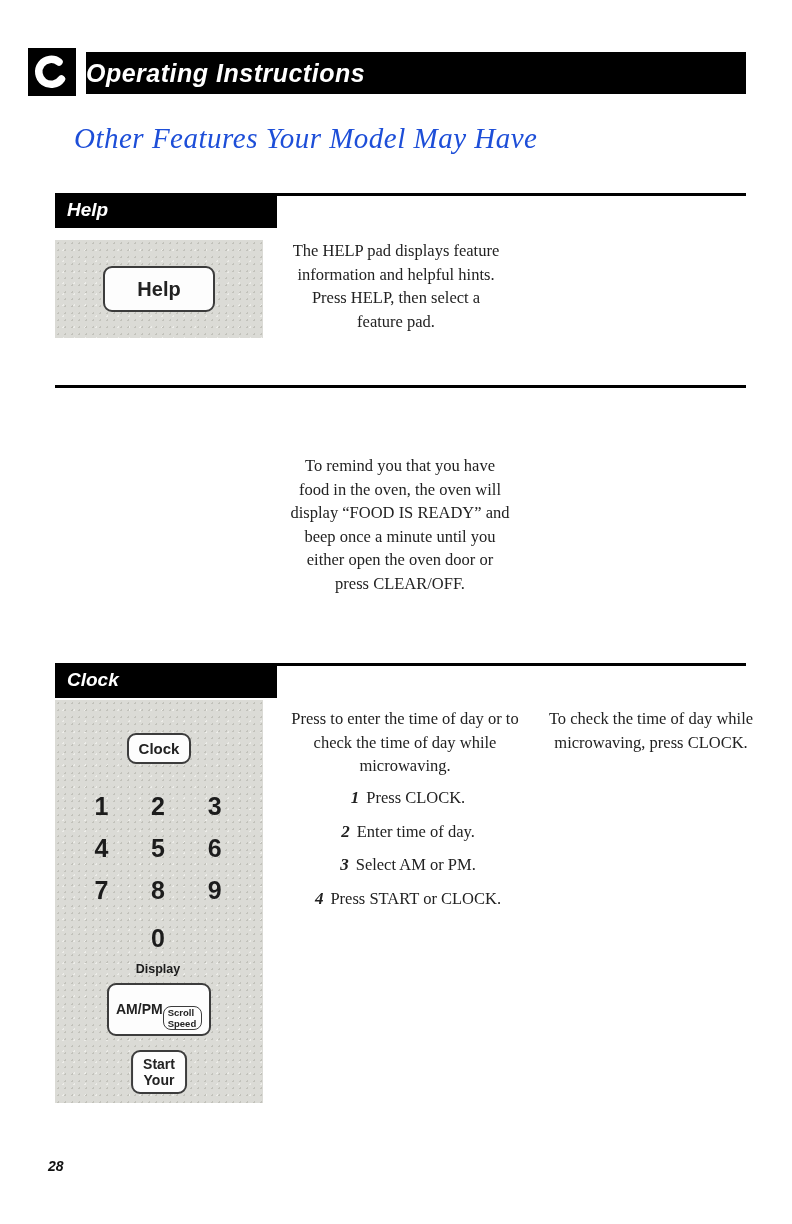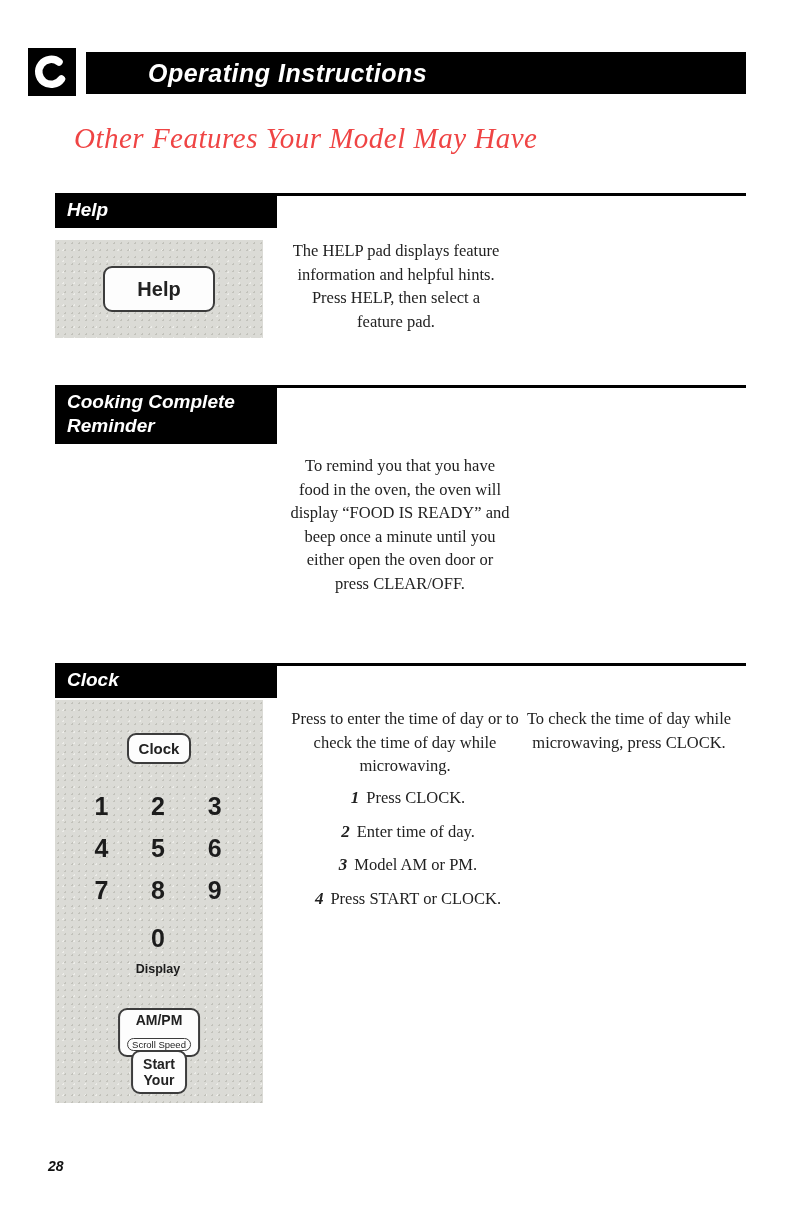--- a/index.html
+++ b/index.html
@@ -9,26 +9,26 @@
   }
 
   
   .logo-box{position:absolute;left:28px;top:48px;width:48px;height:48px;}
   .banner{
     position:absolute;left:86px;top:52px;width:660px;height:42px;background:#000;
     display:flex;align-items:center;
   }
   .banner-title{
     color:#fff;font-family:"Liberation Sans",sans-serif;font-weight:bold;font-style:italic;
-    font-size:25px;padding-left:62px;letter-spacing:.5px;
+    font-size:25px;letter-spacing:.5px;
   }
 
   .page-heading{
     position:absolute;left:74px;top:122px;width:620px;
-    font-style:italic;font-size:29px;color:#ef4444;letter-spacing:.5px;
+    font-style:italic;font-size:29px;color:#1d4ed8;letter-spacing:.5px;
   }
 
   
   .section-rule{position:absolute;left:55px;width:691px;border-top:3px solid #000;}
   .section-label{
     position:absolute;left:55px;background:#000;color:#fff;width:222px;box-sizing:border-box;
     font-family:"Liberation Sans",sans-serif;font-style:italic;font-weight:bold;
     font-size:19px;line-height:24px;padding:5px 12px 6px 12px;
   }
 
@@ -61,24 +61,24 @@
   .digit-grid{
     position:absolute;left:18px;top:92px;width:170px;
     display:grid;grid-template-columns:repeat(3,1fr);row-gap:13px;
     font-family:"Liberation Sans",sans-serif;font-weight:bold;font-size:25px;color:#1c1c1c;
     text-align:center;
   }
   .zero{position:absolute;left:18px;top:224px;width:170px;text-align:center;
     font-family:"Liberation Sans",sans-serif;font-weight:bold;font-size:25px;color:#1c1c1c;}
   .display-label{position:absolute;left:18px;top:255px;width:170px;text-align:center;
     font-family:"Liberation Sans",sans-serif;font-weight:bold;font-size:12.5px;color:#1c1c1c;margin-top:7px;}
-  .ampm-pad{position:absolute;left:50%;top:308px;transform:translateX(-50%);
-    flex-direction:column;padding:3px 7px 4px;font-size:14px;line-height:15px;}
+  .ampm-pad{position:absolute;left:50%;top:283px;transform:translateX(-50%);
+    flex-direction:row;padding:3px 7px 4px;font-size:14px;line-height:15px;}
   .scroll-pill{border:1.5px solid #3c3c3c;border-radius:8px;font-size:9.5px;line-height:11px;
-    padding:0 4px;font-weight:normal;margin-top:10px;}
+    padding:0 4px;font-weight:bold;margin-top:18px;}
   .start-pad{position:absolute;left:50%;top:350px;transform:translateX(-50%);
     flex-direction:column;padding:4px 10px;font-size:14px;line-height:16px;}
 
   
   .step{margin-bottom:10.5px;font-size:16.5px;line-height:23px;}
   .step-num{font-weight:bold;font-style:italic;font-size:17px;margin-right:7px;}
 
   .page-number{
     position:absolute;left:48px;top:1158px;
     font-family:"Liberation Sans",sans-serif;font-weight:bold;font-style:italic;font-size:14px;color:#111;
@@ -107,24 +107,20 @@
   </div>
 
   <div class="help-graphic speckle">
     <div class="pad-btn help-pad">
       <span>Help</span>
     </div>
   </div>
   <div class="body-col" style="left:288px;top:239px;width:216px">The HELP pad displays feature information and helpful hints. Press HELP, then select a feature pad.</div>
 
   <div class="section-rule" style="top:385px"></div>
-  <div class="section-label" style="top:385px">
-    <div>Cooking Complete</div>
-    <div>Reminder</div>
-  </div>
   <div class="body-col" style="left:288px;top:454px;width:224px">To remind you that you have food in the oven, the oven will display “FOOD IS READY” and beep once a minute until you either open the oven door or press CLEAR/OFF.</div>
 
   <div class="section-rule" style="top:663px"></div>
   <div class="section-label" style="top:663px">
     <span>Clock</span>
   </div>
 
   <div class="keypad speckle">
     <div class="pad-btn clock-pad">
       <span>Clock</span>
@@ -157,24 +153,24 @@
   <div class="body-col" style="left:288px;top:707px;width:234px">Press to enter the time of day or to check the time of day while microwaving.</div>
 
   <div class="body-col" style="left:288px;top:786px;width:240px">
     <div class="step">
       <span class="step-num">1</span><span>Press CLOCK.</span>
     </div>
     <div class="step">
       <span class="step-num">2</span><span>Enter time of day.</span>
     </div>
     <div class="step">
-      <span class="step-num">3</span><span>Model AM or PM.</span>
+      <span class="step-num">3</span><span>Select AM or PM.</span>
     </div>
     <div class="step">
       <span class="step-num">4</span><span>Press START or CLOCK.</span>
     </div>
   </div>
 
-  <div class="body-col" style="left:526px;top:707px;width:206px">To check the time of day while microwaving, press CLOCK.</div>
+  <div class="body-col" style="left:548px;top:707px;width:206px">To check the time of day while microwaving, press CLOCK.</div>
 
   <div class="page-number">28</div>
 
 </div>
 
 </body></html>

